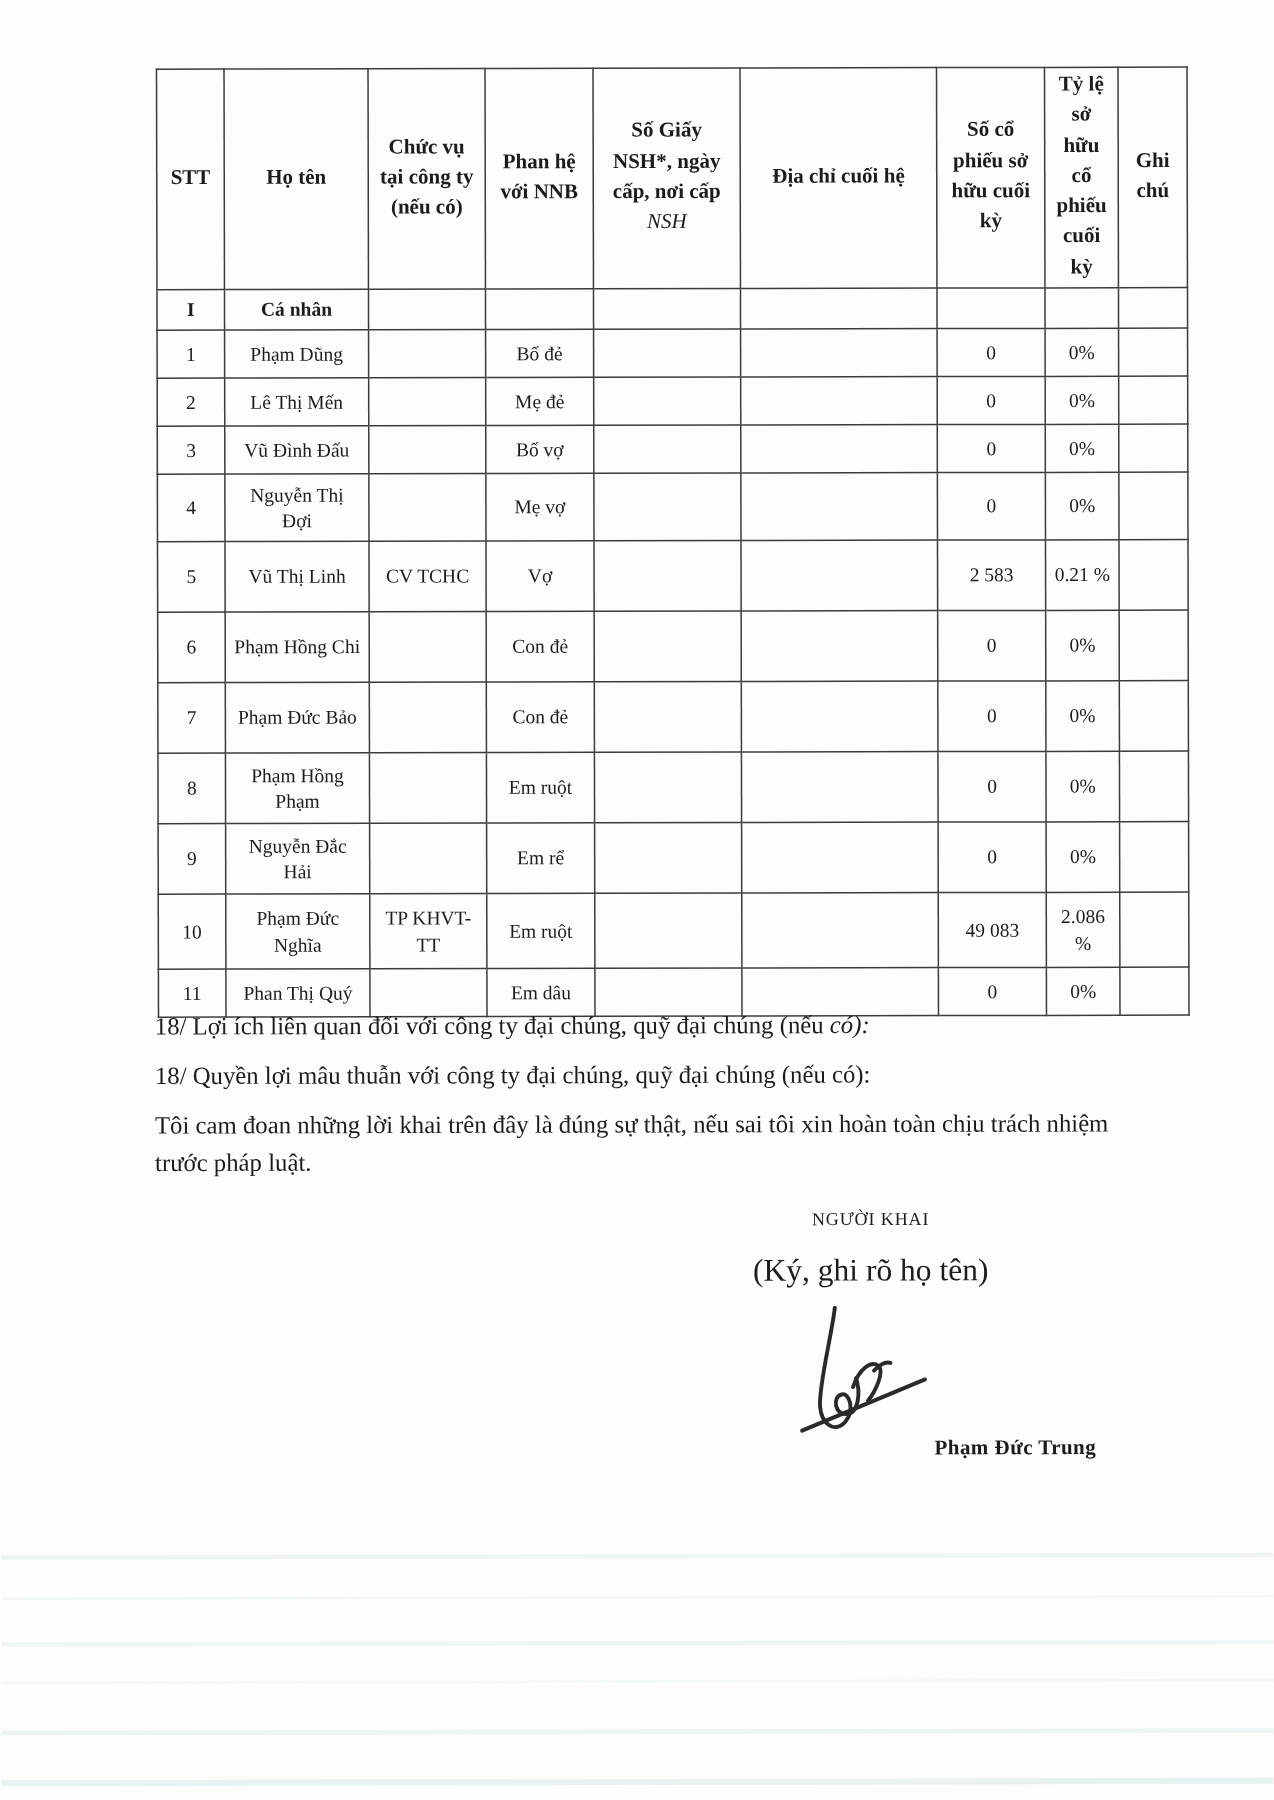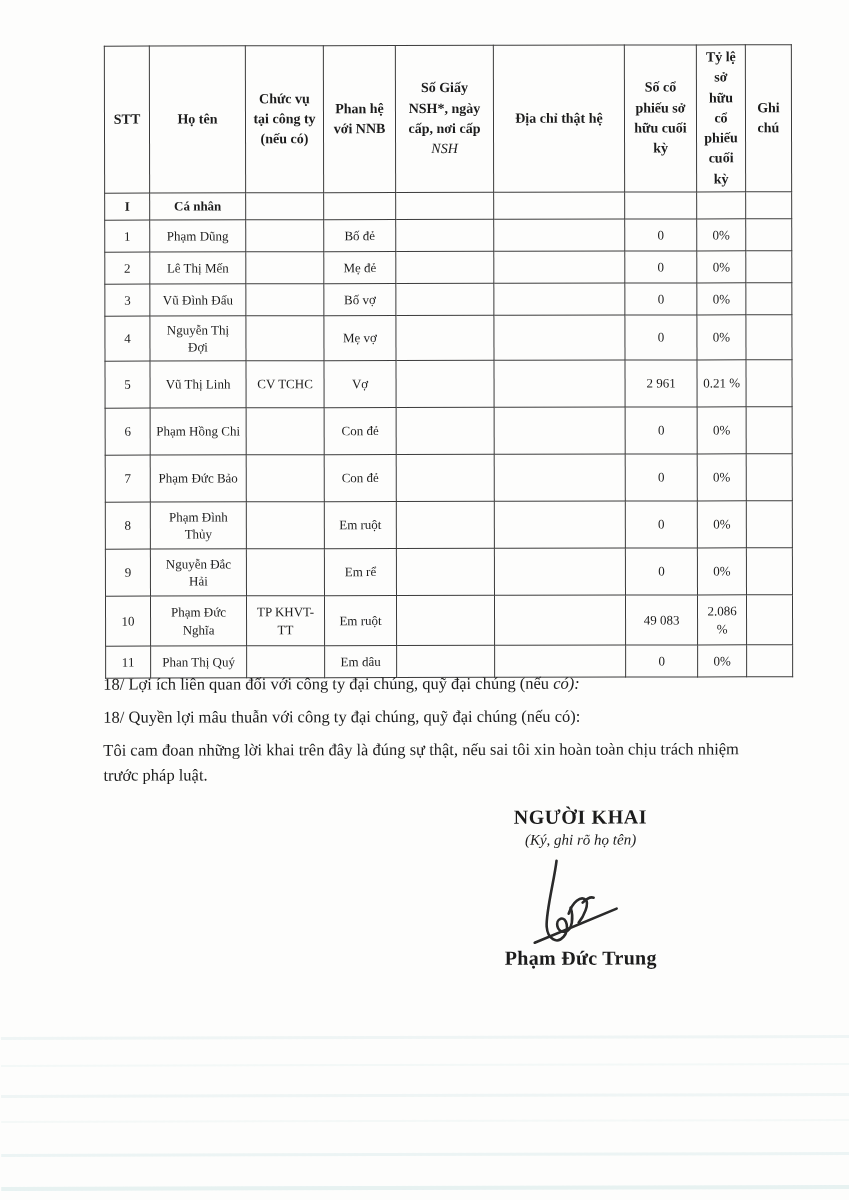--- a/index.html
+++ b/index.html
@@ -47,24 +47,24 @@
     font-size:16.5px;line-height:25px;
   }
   .textblock p{margin:0 0 8px 0;}
   .textblock p.decl-p{margin-top:1px;}
 
   
   .sign-block{
     position:absolute;left:430px;top:806px;width:300px;
     text-align:center;
   }
-  .sign-title{font-weight:bold;font-size:20px;letter-spacing:.6px;}
-  .sign-sub{font-style:italic;font-size:15px;margin-top:3px;}
+  .sign-title{font-weight:normal;font-size:12px;letter-spacing:.6px;}
+  .sign-sub{font-size:21px;margin-top:14px;}
   .sign-svg{margin-top:8px;margin-left:-14px;}
-  .sign-name{font-weight:bold;font-size:20px;margin-top:-6px;letter-spacing:.3px;}
+  .sign-name{font-weight:bold;font-size:14px;margin-top:-6px;letter-spacing:.3px;text-align:right;}
 
   
   .streak{position:absolute;left:0;width:849px;pointer-events:none;}
   .s1{top:1036px;height:3px;background:rgba(205,228,228,.28);}
   .s2{top:1064px;height:2px;background:rgba(205,228,228,.20);}
   .s3{top:1094px;height:3px;background:rgba(200,225,225,.26);}
   .s4{top:1120px;height:2px;background:rgba(205,228,228,.18);}
   .s5{top:1153px;height:3px;background:rgba(198,224,224,.30);}
   .s6{top:1186px;height:4px;background:rgba(190,222,222,.35);}
 </style>
@@ -86,21 +86,21 @@
           <col style="width:49px">
           <col style="width:46px">
       </colgroup>
       <tbody>
           <tr class="hdr">
         <td>STT</td>
         <td>Họ tên</td>
         <td>Chức vụ tại công ty (nếu có)</td>
         <td>Phan hệ với NNB</td>
         <td><span>Số Giấy NSH*, ngày cấp, nơi cấp </span><i>NSH</i></td>
-        <td>Địa chỉ thật hệ</td>
+        <td>Địa chỉ cuối hệ</td>
         <td>Số cổ phiếu sở hữu cuối kỳ</td>
         <td>Tỷ lệ sở hữu cổ phiếu cuối kỳ</td>
         <td>Ghi chú</td>
       </tr>
       <tr class="sec">
         <td class="b">I</td>
         <td class="b al">Cá nhân</td>
         <td></td>
             <td></td>
         <td></td>
@@ -154,21 +154,21 @@
         <td>0%</td>
         <td></td>
       </tr>
       <tr class="r-l">
         <td>5</td>
         <td>Vũ Thị Linh</td>
         <td>CV TCHC</td>
         <td>Vợ</td>
         <td></td>
         <td></td>
-        <td>2 961</td>
+        <td>2 583</td>
         <td>0.21 %</td>
         <td></td>
       </tr>
       <tr class="r-l">
         <td>6</td>
         <td>Phạm Hồng Chi</td>
         <td></td>
         <td>Con đẻ</td>
         <td></td>
         <td></td>
@@ -182,21 +182,21 @@
         <td></td>
         <td>Con đẻ</td>
         <td></td>
         <td></td>
         <td>0</td>
         <td>0%</td>
         <td></td>
       </tr>
       <tr class="r-l">
         <td>8</td>
-        <td>Phạm Đình Thủy</td>
+        <td>Phạm Hồng Phạm</td>
         <td></td>
         <td>Em ruột</td>
         <td></td>
         <td></td>
         <td>0</td>
         <td>0%</td>
         <td></td>
       </tr>
       <tr class="r-l">
         <td>9</td>

